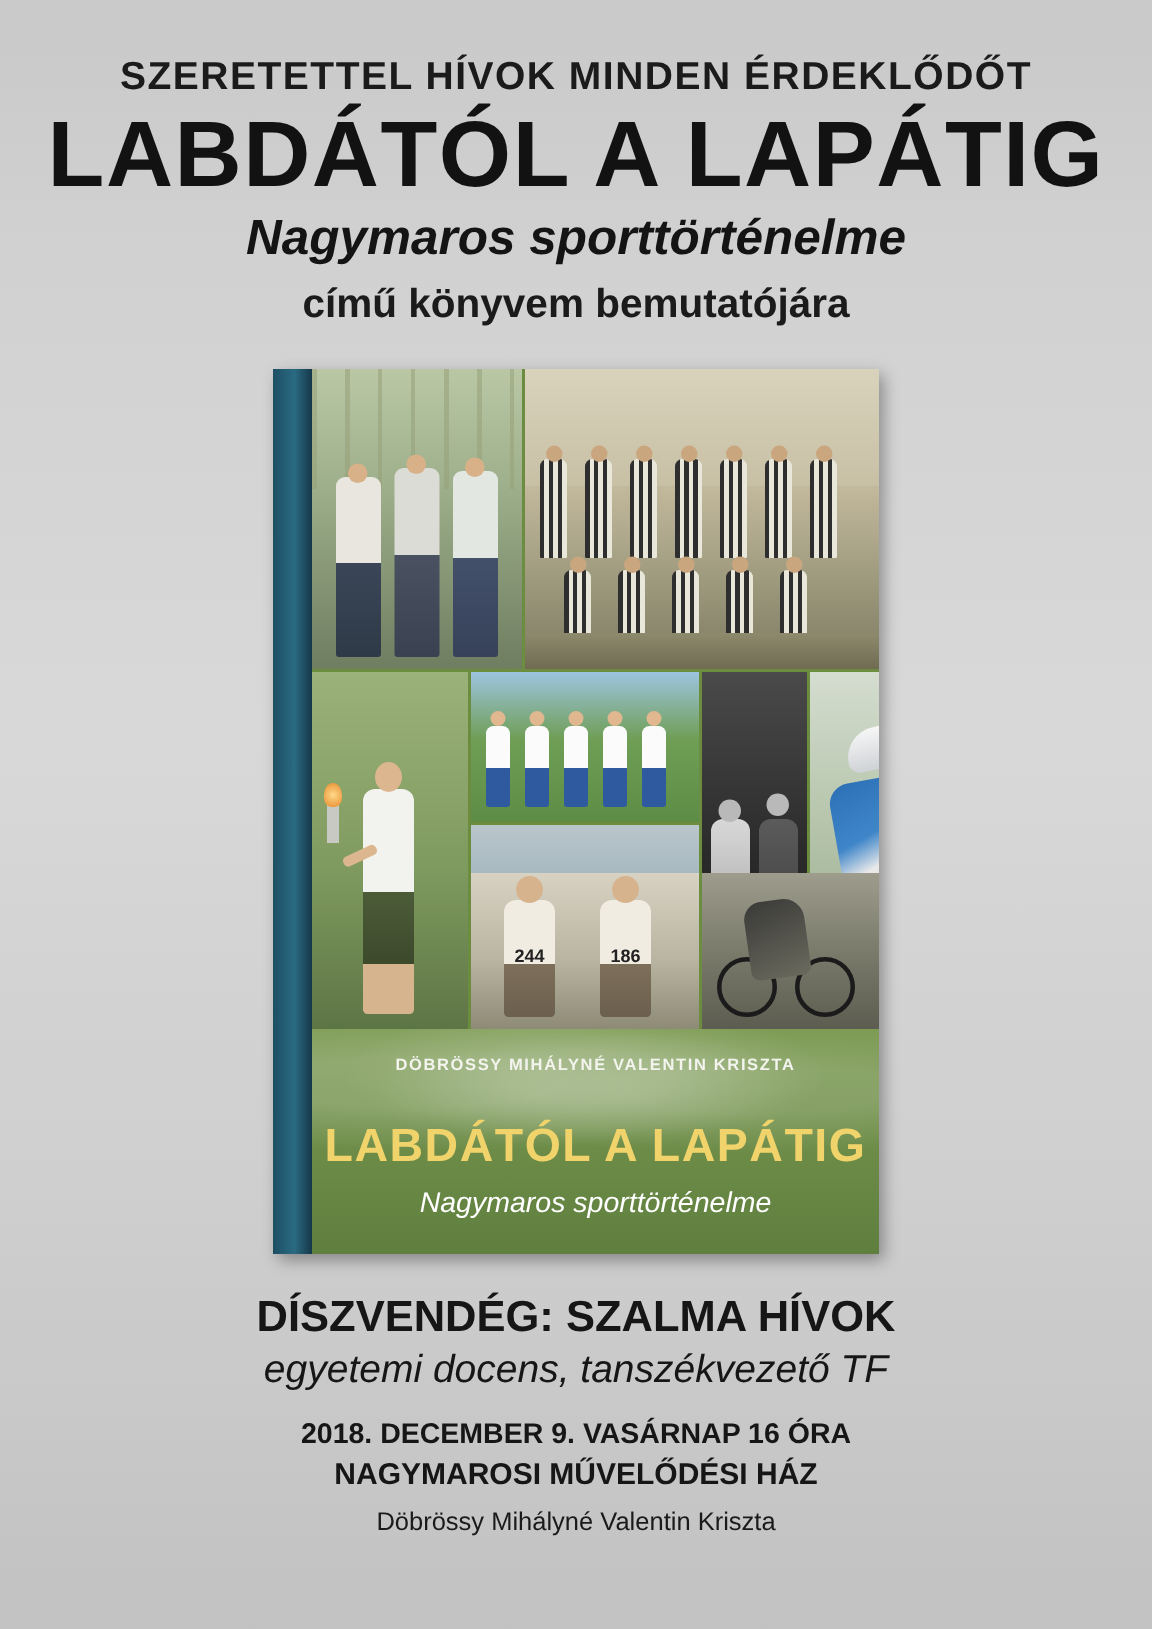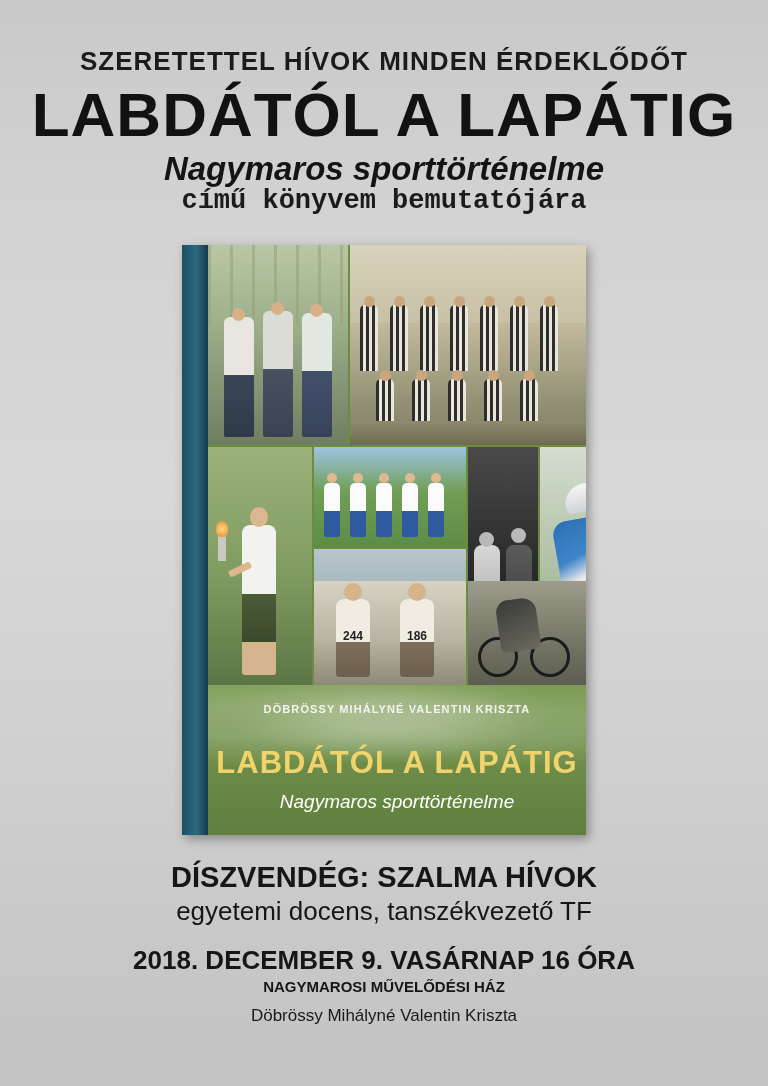--- a/index.html
+++ b/index.html
@@ -18,21 +18,21 @@
     width: 768px;
     height: 1086px;
     background: linear-gradient(180deg, #c9c9c9 0%, #d2d2d2 18%, #d8d8d8 45%, #cfcfcf 72%, #c2c2c2 100%);
     box-sizing: border-box;
     text-align: center;
     overflow: hidden;
   }
 
   
   .header-block {
-    padding-top: 47px;
+    padding-top: 36px;
   }
   .kicker {
     font-size: 26px;
     font-weight: bold;
     letter-spacing: 1.0px;
     color: #1b1b1b;
     line-height: 1.1;
   }
   .main-title {
     font-size: 62px;
@@ -47,22 +47,22 @@
     font-style: italic;
     font-weight: bold;
     color: #141414;
     margin-top: 4px;
     line-height: 1.1;
   }
   .tagline {
     font-size: 27px;
     font-weight: bold;
     color: #1b1b1b;
+    margin-top: 12px;
     line-height: 1.1;
-    font-family: Liberation Mono, monospace;
   }
 
   
   .book-wrap {
     position: relative;
     width: 404px;
     height: 590px;
     margin: 28px auto 0 auto;
     box-shadow: 3px 4px 10px rgba(0,0,0,0.35);
     background: #6c8c3f;
@@ -298,30 +298,31 @@
     font-size: 29px;
     font-weight: bold;
     color: #161616;
     line-height: 1.15;
   }
   .guest-role {
     font-size: 26px;
     color: #161616;
     margin-top: 3px;
     line-height: 1.15;
+    font-style: italic;
   }
   .when {
-    font-size: 26px;
+    font-size: 19px;
     font-weight: bold;
     color: #161616;
     margin-top: 18px;
     line-height: 1.2;
   }
   .venue {
-    font-size: 15px;
+    font-size: 20px;
     font-weight: bold;
     color: #161616;
     margin-top: 2px;
     line-height: 1.2;
   }
   .signature {
     font-size: 17px;
     color: #1a1a1a;
     margin-top: 10px;
   }

